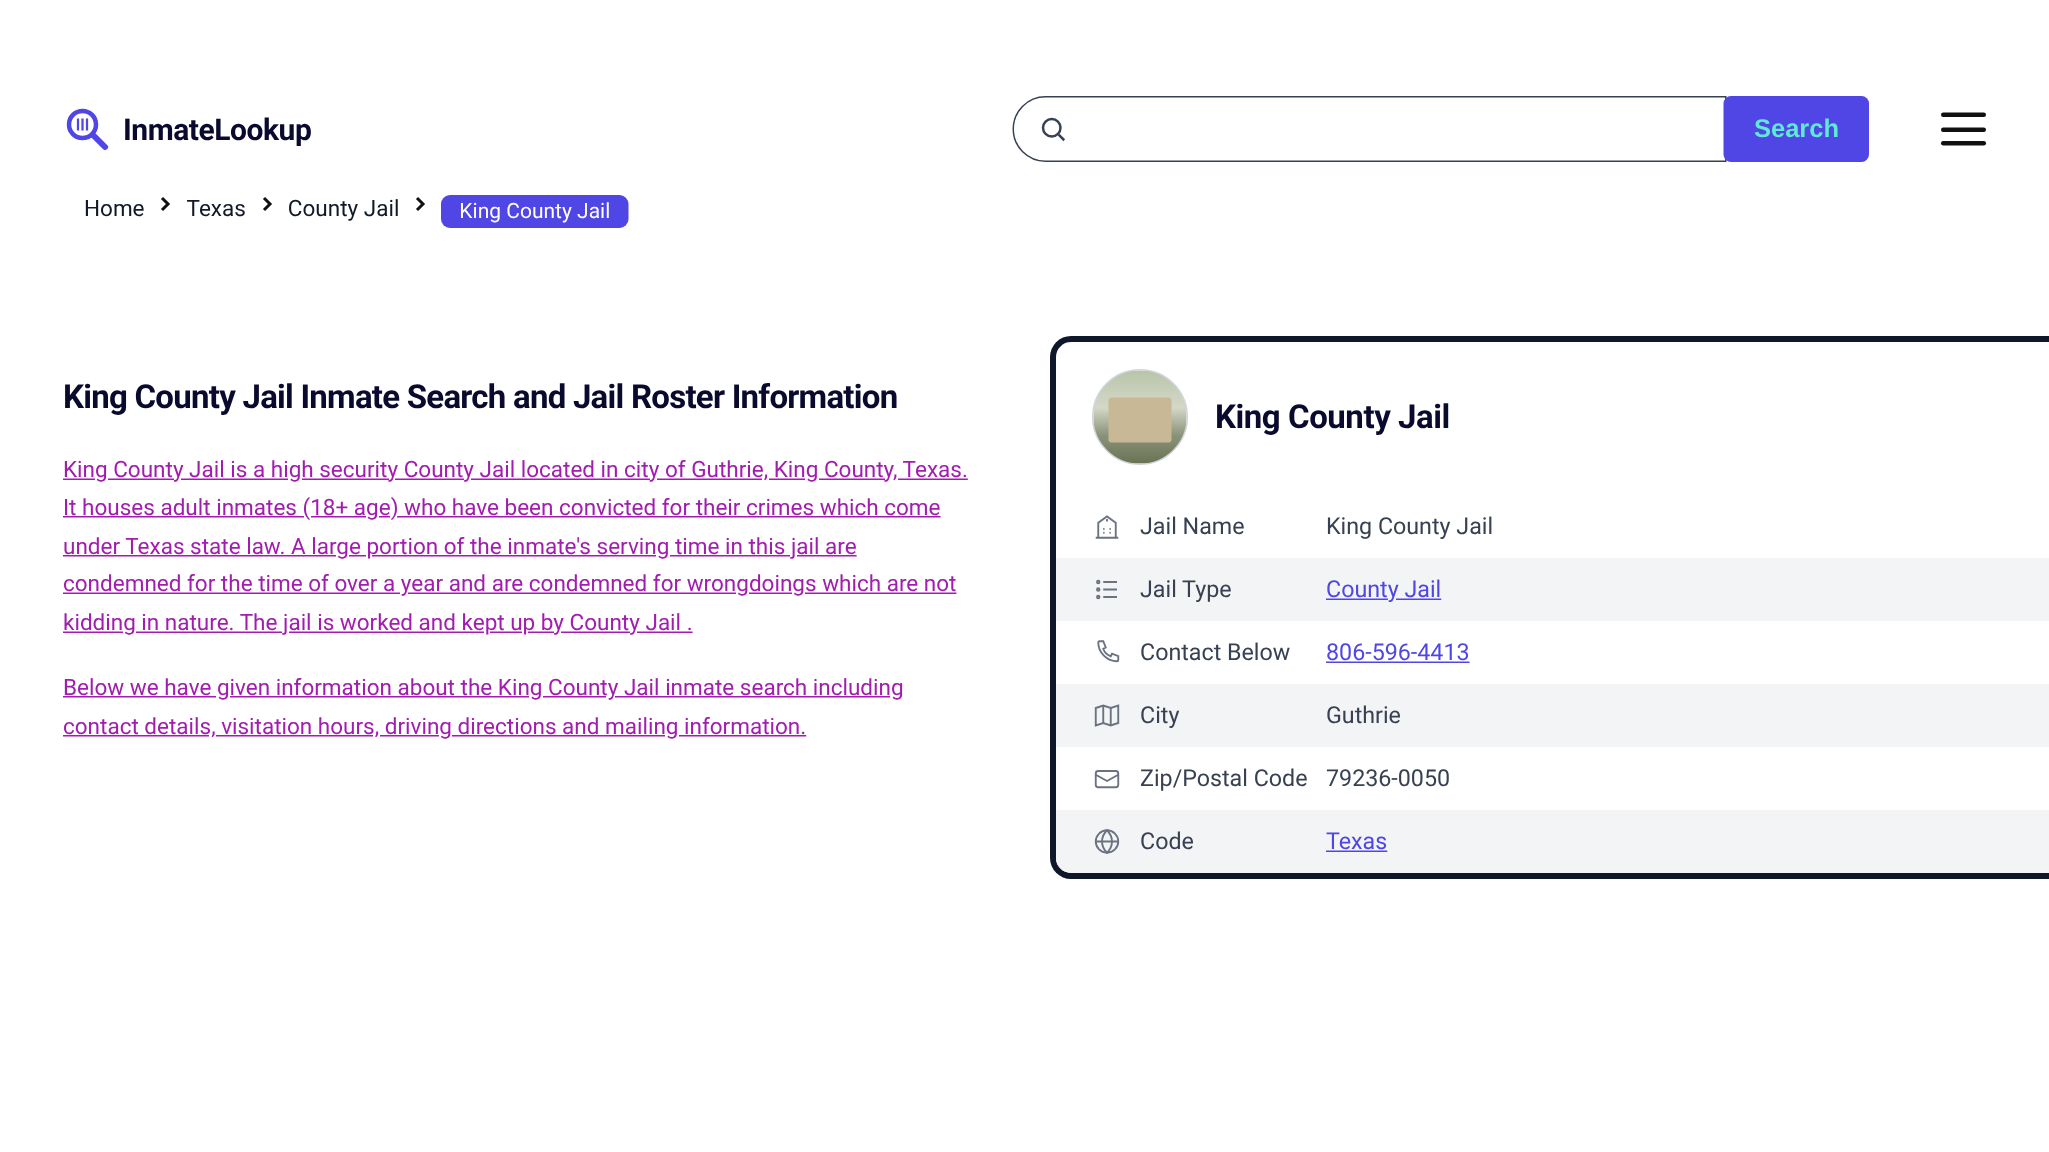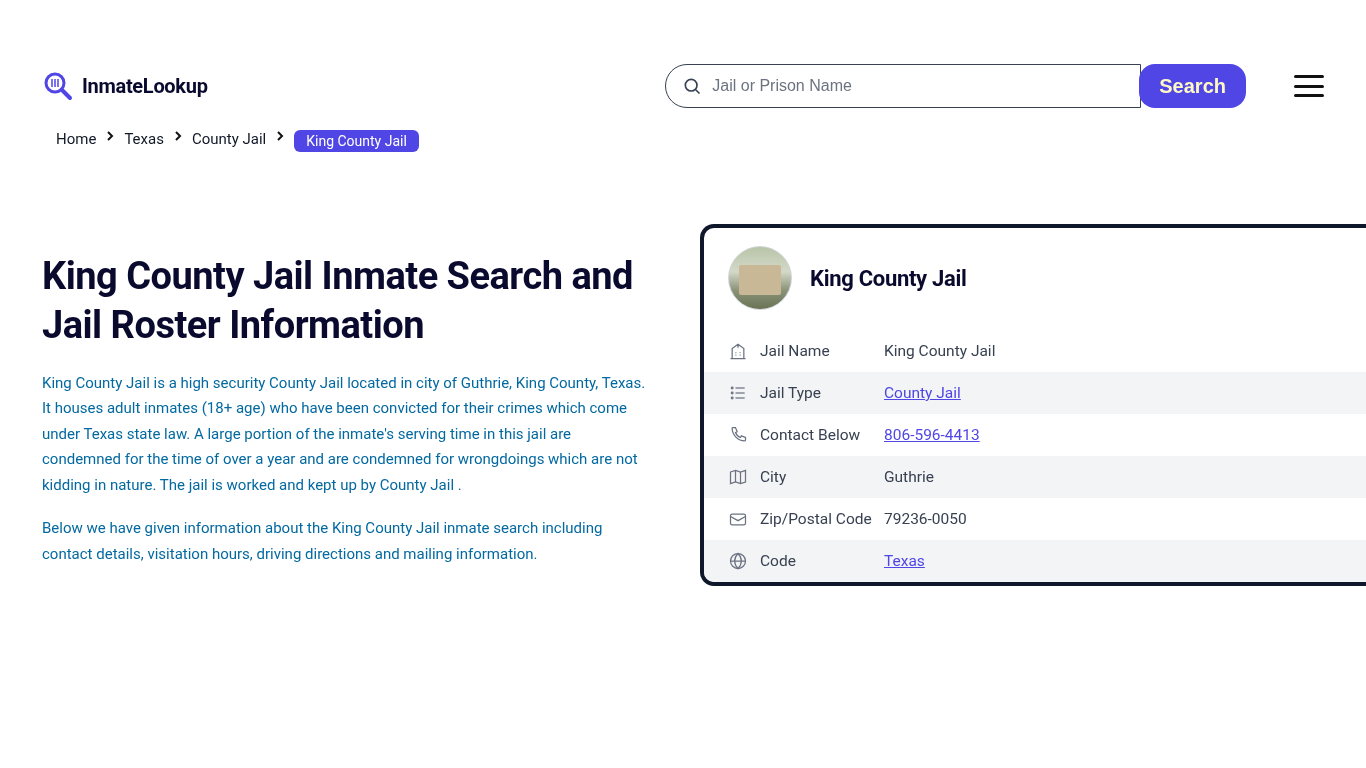--- a/index.html
+++ b/index.html
@@ -73,26 +73,26 @@
       font-size: 16px;
       color: #374151;
       width: 100%;
       background: transparent;
     }
     .search-input::placeholder {
       color: #6b7280;
     }
     .search-btn {
       background: #4f46e5;
-      color: #fef9c3;
+      color: #5eead4;
       border: none;
-      border-radius: 16px;
+      border-radius: 5px;
       padding: 0 20px;
       height: 44px;
-      font-size: 20px;
+      font-size: 17px;
       font-weight: 600;
       cursor: pointer;
       margin-left: -2px;
     }
     .hamburger {
       width: 30px;
       height: 22px;
       display: flex;
       flex-direction: column;
       justify-content: space-between;
@@ -131,32 +131,33 @@
       display: flex;
       padding: 0 0 0 42px;
       margin-top: 72px;
       gap: 40px;
     }
     .left-col {
       width: 610px;
       padding-top: 28px;
     }
     .page-title {
-      font-size: 38px;
+      font-size: 22px;
       font-weight: 700;
       color: #0a0a2e;
       line-height: 1.3;
       margin-bottom: 20px;
       letter-spacing: -0.5px;
     }
     .para {
       font-size: 15px;
       line-height: 1.7;
-      color: #0369a1;
+      color: #a21caf;
       margin-bottom: 18px;
+      text-decoration: underline;
     }
     .right-col {
       flex: 1;
       margin-left: 8px;
     }
     .info-card {
       background: #fff;
       border: 4px solid #0f172a;
       border-right: none;
       border-radius: 14px 0 0 14px;
@@ -239,21 +240,20 @@
     </div>
     <span class="logo-text">InmateLookup</span>
   </div>
   <div class="header-right">
     <div class="search-wrap">
       <div class="search-box">
         <svg class="search-icon-svg" viewBox="0 0 24 24" fill="none" stroke="#374151" stroke-width="2">
           <circle cx="11" cy="11" r="7"></circle>
           <line x1="21" y1="21" x2="16.5" y2="16.5"></line>
         </svg>
-        <input class="search-input" type="text" placeholder="Jail or Prison Name" style="">
       </div>
       <button class="search-btn">Search</button>
     </div>
     <div class="hamburger">
       <span></span>
         <span></span>
         <span></span>
     </div>
   </div>
 </div>

